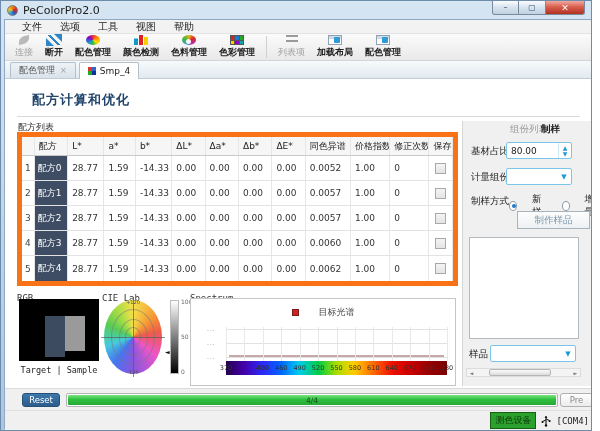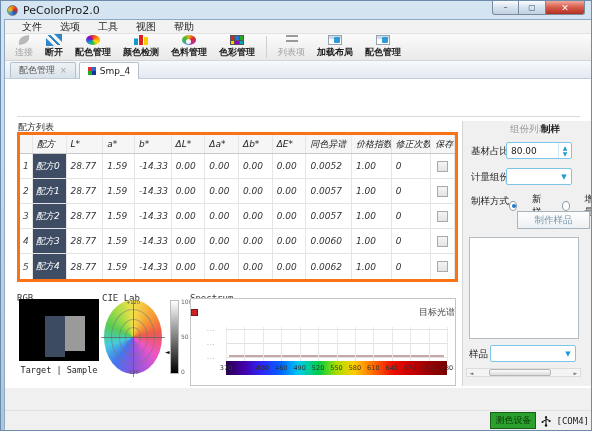--- a/index.html
+++ b/index.html
@@ -52,21 +52,21 @@
   .tab-close { font-size:8px; color:#98a4b0; margin-left:5px; }
   .tab-icon { width:8px; height:8px; margin-right:4px; display:grid; grid-template-columns:1fr 1fr; grid-template-rows:1fr 1fr; }
   .tab-icon i:nth-child(1){background:#d33;} .tab-icon i:nth-child(2){background:#36c;}
   .tab-icon i:nth-child(3){background:#2a2;} .tab-icon i:nth-child(4){background:#139;}
   
   .workspace { position:absolute; left:0; top:59px; width:100%; height:309px; background:#fff; }
   .page-title { position:absolute; left:27px; top:12px; font-size:13px; font-weight:bold; color:#22456b; letter-spacing:1px; }
   .title-rule { position:absolute; left:12px; top:37px; width:563px; height:1px; background:#d9d9d9; }
   .table-label { position:absolute; left:13px; top:42px; font-size:9px; color:#333; }
   
-  .recipe-table { position:absolute; left:12px; top:53px; width:441px; border:3px solid #f97316; background:#fff; font-size:9px;font-style:italic; }
+  .recipe-table { position:absolute; left:12px; top:53px; width:441px; border:5px solid #f97316; background:#fff; font-size:9px; }
   .tr { display:flex; border-bottom:1px solid #e3e3e3; height:25px; }
   .tr.head { height:19px; background:#f6f6f6; border-bottom:1px solid #c9c9c9; }
   .tr:last-child { border-bottom:none; }
   .td { border-right:1px solid #e6e6e6; display:flex; align-items:center; padding-left:4px; color:#333; overflow:hidden; white-space:nowrap; }
   .tr.head .td { color:#222; }
   .td.rownum { justify-content:center; padding-left:0; color:#444; }
   .td.name-cell { background:#3e4d63; color:#fff; padding-left:3px; }
   .td.chk { justify-content:center; padding-left:0; }
   .checkbox { width:11px; height:11px; border:1px solid #a9a9a9; background:linear-gradient(#f4f4f4,#e4e4e4); }
   
@@ -81,21 +81,21 @@
   .cie-ellipse { position:absolute; left:2px; top:14px; width:58px; height:74px; border-radius:50%; background:conic-gradient(#f5e04a,#f59a35 12%,#ef5a4a 22%,#ee55c8 36%,#8855e0 50%,#4477ee 60%,#44ccdd 70%,#55cc55 82%,#aadd44 92%,#f5e04a); }
   .cie-ring { position:absolute; border:1px solid rgba(120,120,120,.55); border-radius:50%; }
   .cie-vax { position:absolute; left:50%; top:-4%; width:1px; height:108%; background:rgba(90,90,90,.7); }
   .cie-hax { position:absolute; top:50%; left:-6%; height:1px; width:112%; background:rgba(90,90,90,.7); }
   .cie-axis-label { position:absolute; font-size:5px; color:#555; left:50%; transform:translateX(-50%); }
   .cie-bar { position:absolute; left:68px; top:14px; width:9px; height:74px; background:linear-gradient(#fff,#000); border:1px solid #bbb; }
   .cie-scale { position:absolute; left:79px; font-size:6px; color:#666; }
   .cie-marker { position:absolute; left:63px; font-size:6px; color:#111; }
   .spectrum-panel { position:absolute; left:185px; top:207px; width:268px; height:100px; }
   .spec-box { position:absolute; left:0; top:12px; width:266px; height:88px; border:1px solid #c5c5c5; background:#fff; }
-  .spec-legend { position:absolute; left:0; top:7px; width:100%; display:flex; justify-content:space-between; align-items:center; gap:20px; }
+  .spec-legend { position:absolute; left:0; top:7px; width:100%; display:flex; justify-content:center; align-items:center; gap:20px; }
   .legend-swatch { width:7px; height:7px; border:1px solid #7a1a1a; }
   .legend-text { font-size:9px; color:#444; }
   .gridline-h { position:absolute; left:35px; width:221px; height:1px; background:#e2e2e2; }
   .gridline-v { position:absolute; top:28px; height:34px; width:1px; background:#e8e8e8; }
   .ytick { position:absolute; left:16px; font-size:6px; color:#888; letter-spacing:1px; }
   .spec-band { position:absolute; left:35px; top:62px; width:221px; height:14px; background:linear-gradient(to right,#25004d,#4400a8 8%,#2a2aff 17%,#0066ff 25%,#00ccee 33%,#00cc44 42%,#aadd00 50%,#ffcc00 58%,#ff6600 67%,#ee1100 75%,#cc0000 83%,#990000 92%,#770000); }
   .xtick { position:absolute; top:65px; transform:translateX(-50%); font-size:6.5px; color:#333; }
   .spec-line { position:absolute; left:38px; top:56px; width:215px; height:2px; background:#c6a8aa; }
   
   .right-panel { position:absolute; left:457px; top:42px; width:137px; height:265px; background:#f0f0f0; border-left:1px solid #d6d6d6; overflow:hidden; }
@@ -213,20 +213,21 @@
             <i></i>
             <i></i>
             <i></i>
             <i></i>
           </span>
         <span>Smp_4</span>
       </div>
     </div>
 
     <div class="workspace">
+      <div class="page-title">配方计算和优化</div>
       <div class="title-rule"></div>
       <div class="table-label">配方列表</div>
 
       <div class="recipe-table" id="recipeTable">
           <div class="tr head">
             <div class="td rownum" style="width: 13px;"></div>
             <div class="td" style="width: 34px;">配方</div>
             <div class="td" style="width: 37px;">L*</div>
             <div class="td" style="width: 32px;">a*</div>
             <div class="td" style="width: 37px;">b*</div>
@@ -435,20 +436,29 @@
         </div>
 
         <div class="hscroll">
           <span class="hs-arrow" style="position:absolute;left:0;">◄</span>
           <div class="hs-thumb"></div>
           <span class="hs-arrow" style="position:absolute;right:0;">►</span>
         </div>
       </div>
     </div>
 
+    <div class="bottom-bar">
+      <div class="reset-btn">Reset</div>
+      <div class="progress">
+        <div class="progress-fill">
+          <span class="progress-text">4/4</span>
+        </div>
+      </div>
+      <div class="pre-btn">Pre</div>
+    </div>
 
     <div class="status-bar">
       <span class="device-badge">测色设备</span>
       <svg class="usb-icon" viewBox="0 0 12 13">
         <line x1="6" y1="2" x2="6" y2="11" stroke="#111" stroke-width="1.1"></line>
         <path d="M6 2 L4.6 4 L7.4 4 Z" fill="#111"></path>
         <path d="M6 6 L2.5 7.5" stroke="#111" stroke-width="1"></path>
         <path d="M6 5 L9.5 6.5" stroke="#111" stroke-width="1"></path>
         <circle cx="2.5" cy="8" r="1" fill="#111"></circle>
         <rect x="8.7" y="6.2" width="1.8" height="1.8" fill="#111"></rect>

